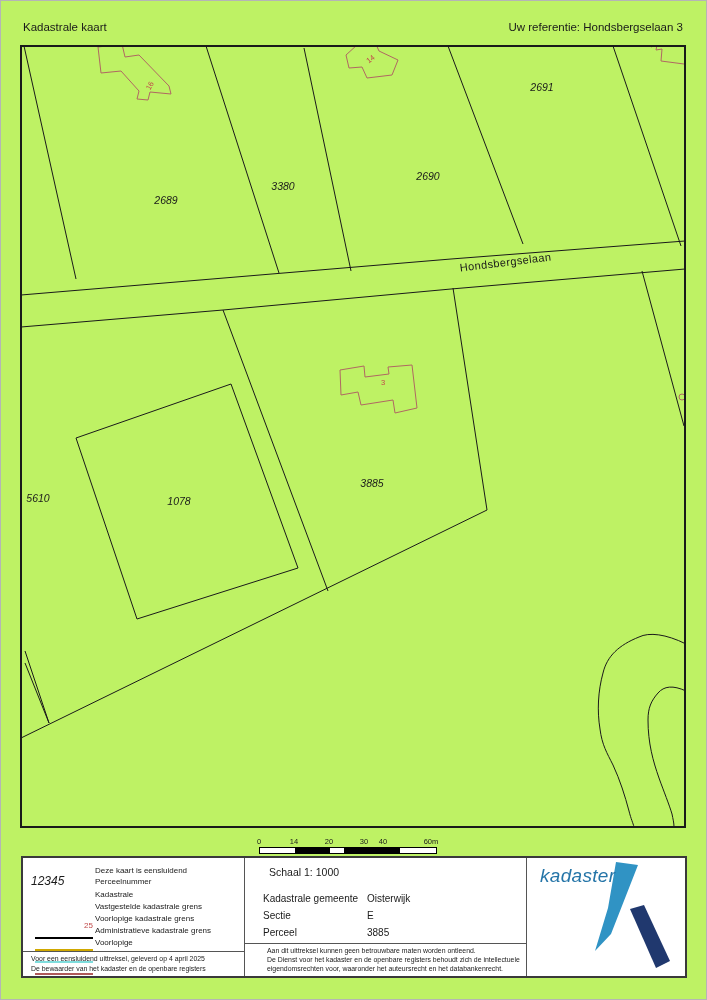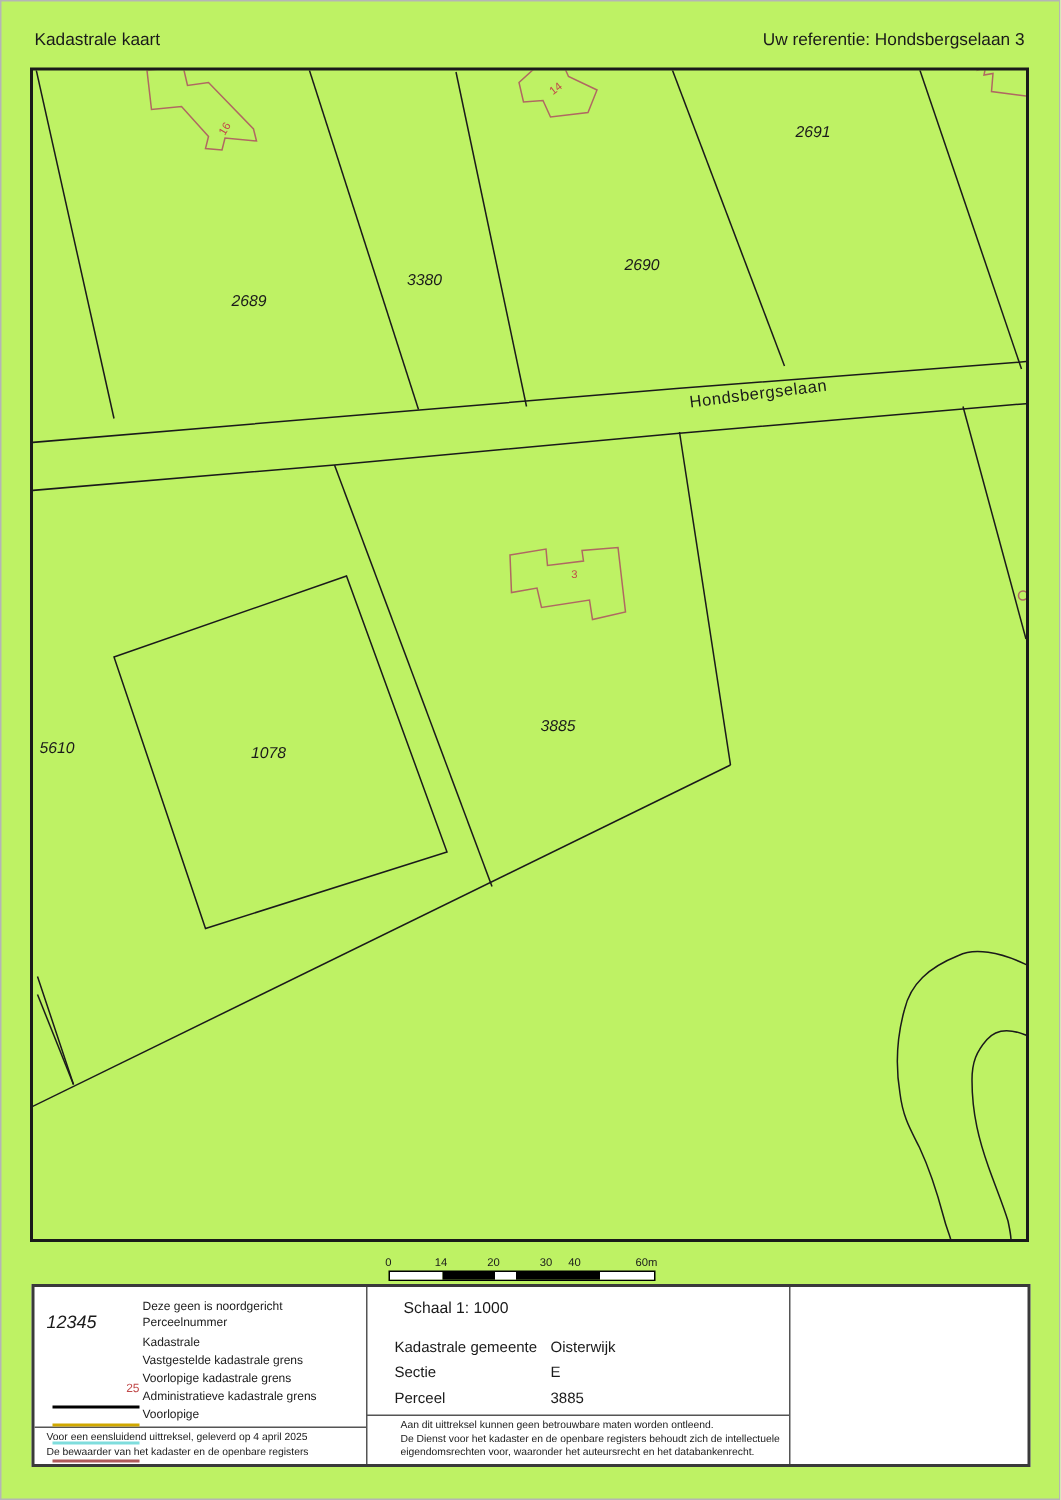--- a/index.html
+++ b/index.html
@@ -122,21 +122,21 @@
   </div>
 
   <div id="footer">
     <div class="vdiv" id="vdiv1"></div>
     <div class="vdiv" id="vdiv2"></div>
     <div class="hdiv" id="hdiv1"></div>
     <div class="hdiv" id="hdiv2"></div>
 
     <div id="legend">
       <div class="lrow" style="top:7px">
-        <span class="ltext">Deze geen is noordgericht</span>
+        <span class="ltext">Deze kaart is eensluidend</span>
       </div>
       <div class="lrow" style="top:18px">
         <span class="lsym sym-parcel">12345</span>
         <span class="ltext">Perceelnummer</span>
       </div>
       <div class="lrow" style="top:31px">
         <span class="lsym sym-house">25</span>
         <span class="ltext">Kadastrale</span>
       </div>
       <div class="lrow" style="top:43px">
@@ -179,15 +179,22 @@
       </div>
       <div class="drow" style="top:69px">
         <span>Perceel</span>
         <span class="dval">3885</span>
       </div>
       <div class="disc" style="top:89px">Aan dit uittreksel kunnen geen betrouwbare maten worden ontleend.</div>
       <div class="disc" style="top:98px">De Dienst voor het kadaster en de openbare registers behoudt zich de intellectuele</div>
       <div class="disc" style="top:107px">eigendomsrechten voor, waaronder het auteursrecht en het databankenrecht.</div>
     </div>
 
+    <div id="logo-cell">
+      <svg id="logo-mark" width="161" height="118" viewBox="0 0 161 118">
+        <path d="M90,4 L112,7 L85,76 L69,93 L82,50 Z" fill="#3093c4"></path>
+        <path d="M104,51 L118,47 L144,103 L130,110 Z" fill="#20386e"></path>
+      </svg>
+      <div id="wordmark">kadaster</div>
+    </div>
   </div>
 
 </div>
 
 </body></html>

